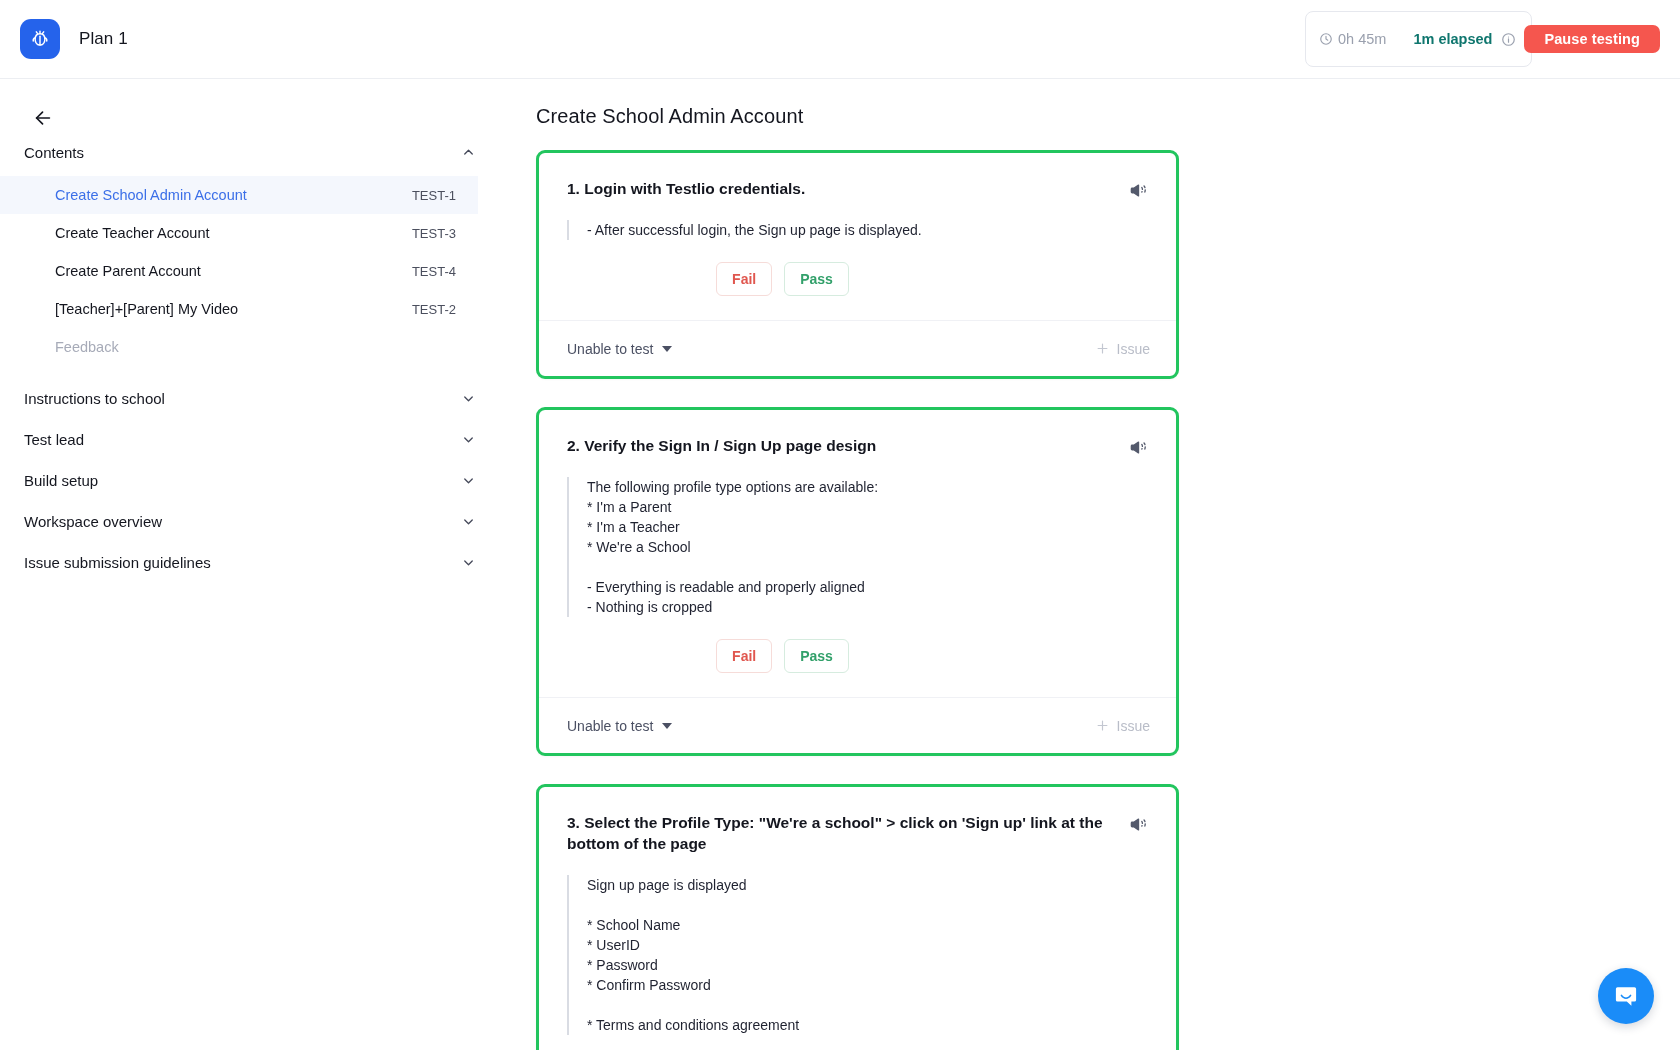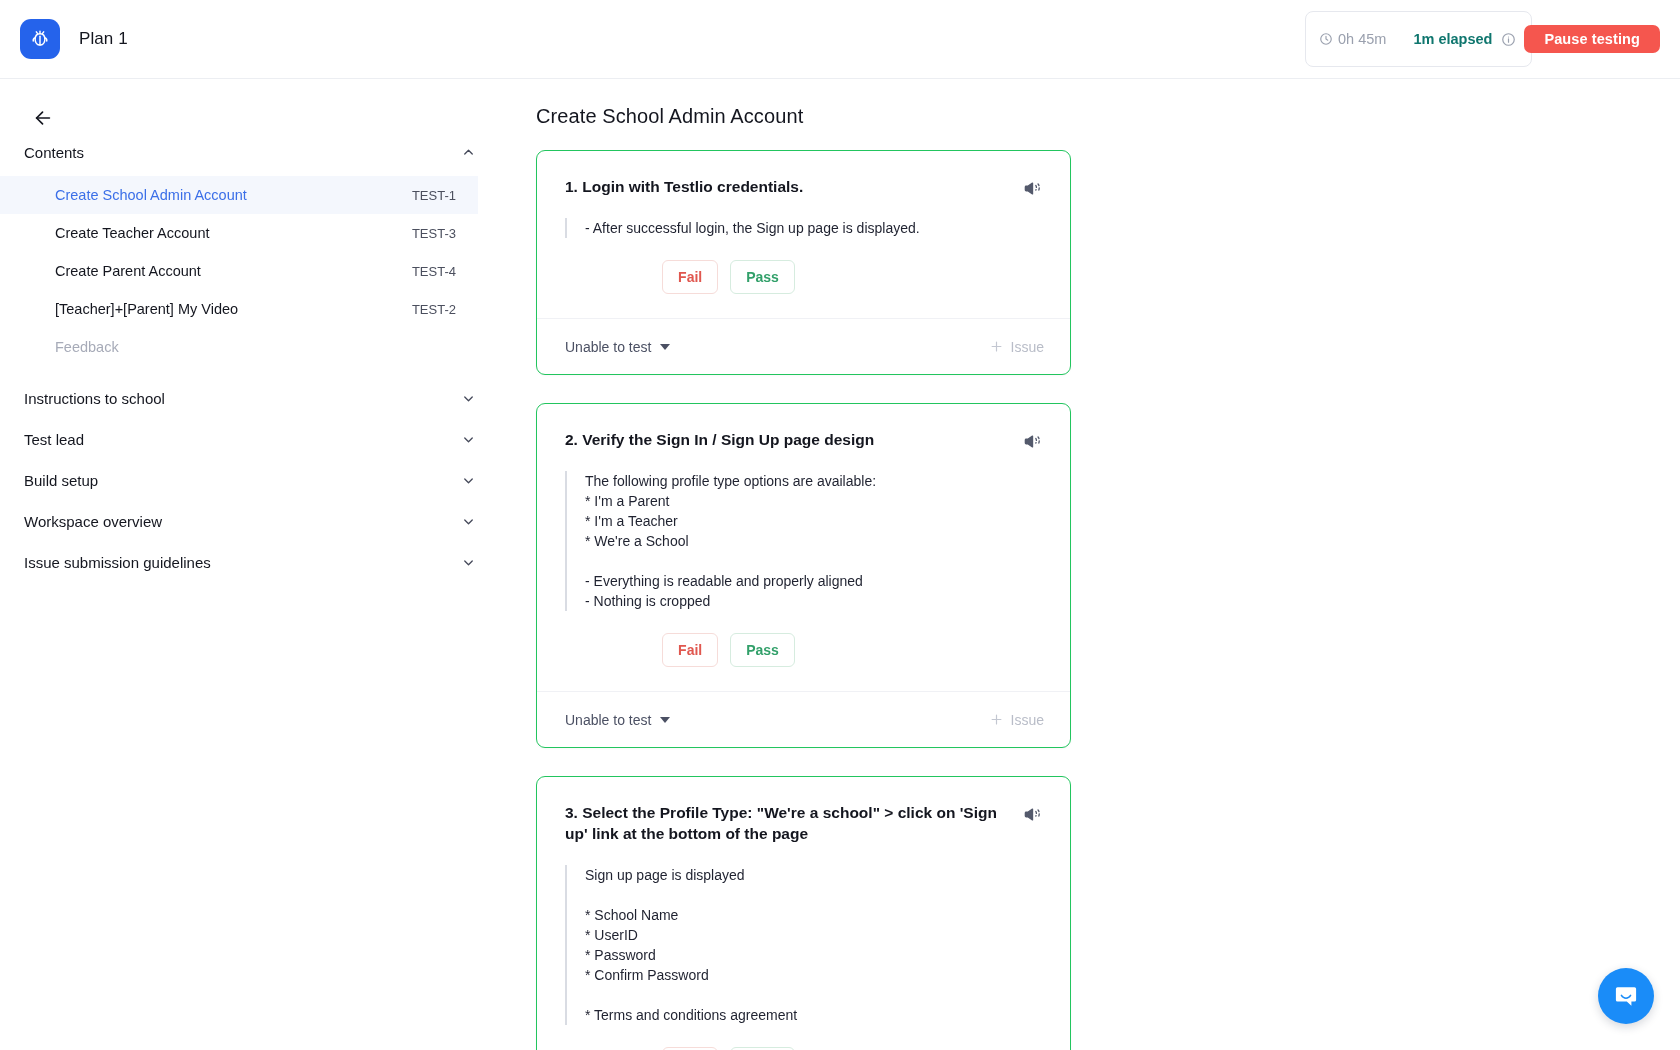--- a/index.html
+++ b/index.html
@@ -129,24 +129,24 @@
     overflow: hidden;
   }
   .page-title {
     font-size: 20px;
     font-weight: 400;
     color: #14161f;
     margin: 0 0 22px 36px;
     letter-spacing: .1px;
   }
   .card {
-    width: 535px;
+    width: 643px;
     margin-left: 36px;
     margin-bottom: 28px;
-    border: 1px solid #22c55e;
+    border: 3px solid #22c55e;
     border-radius: 9px;
     background: #fff;
     box-shadow: 0 1px 2px rgba(16,24,40,0.03);
   }
   .card-body { padding: 26px 28px 0 28px; }
   .step-head {
     display: flex;
     align-items: flex-start;
     gap: 14px;
   }

